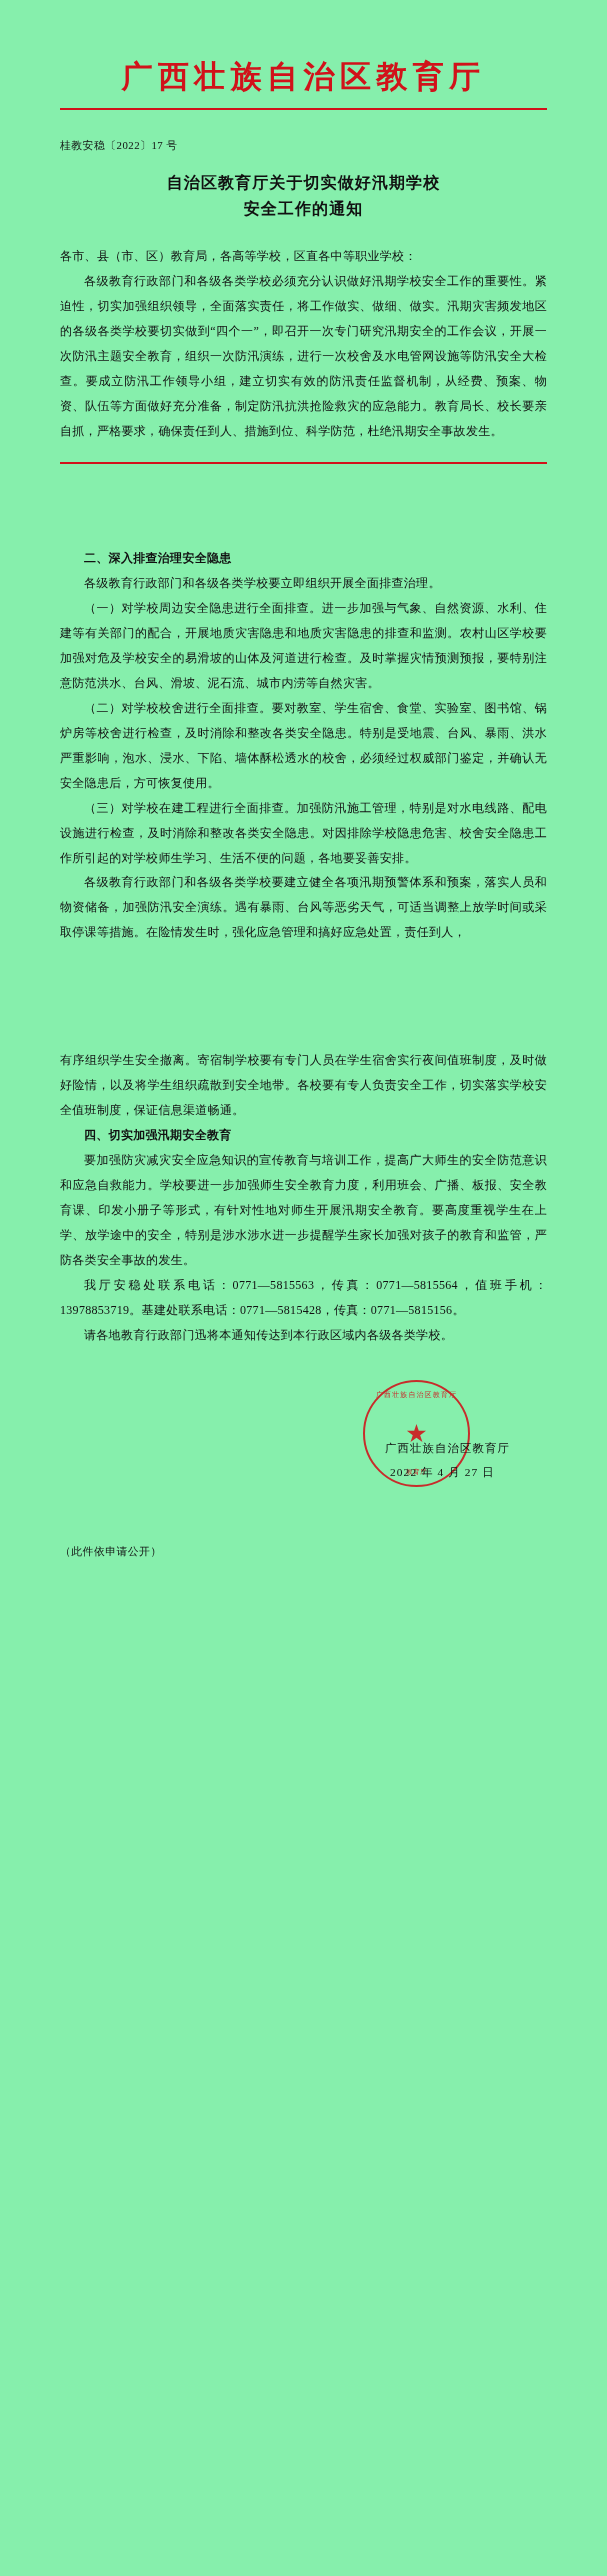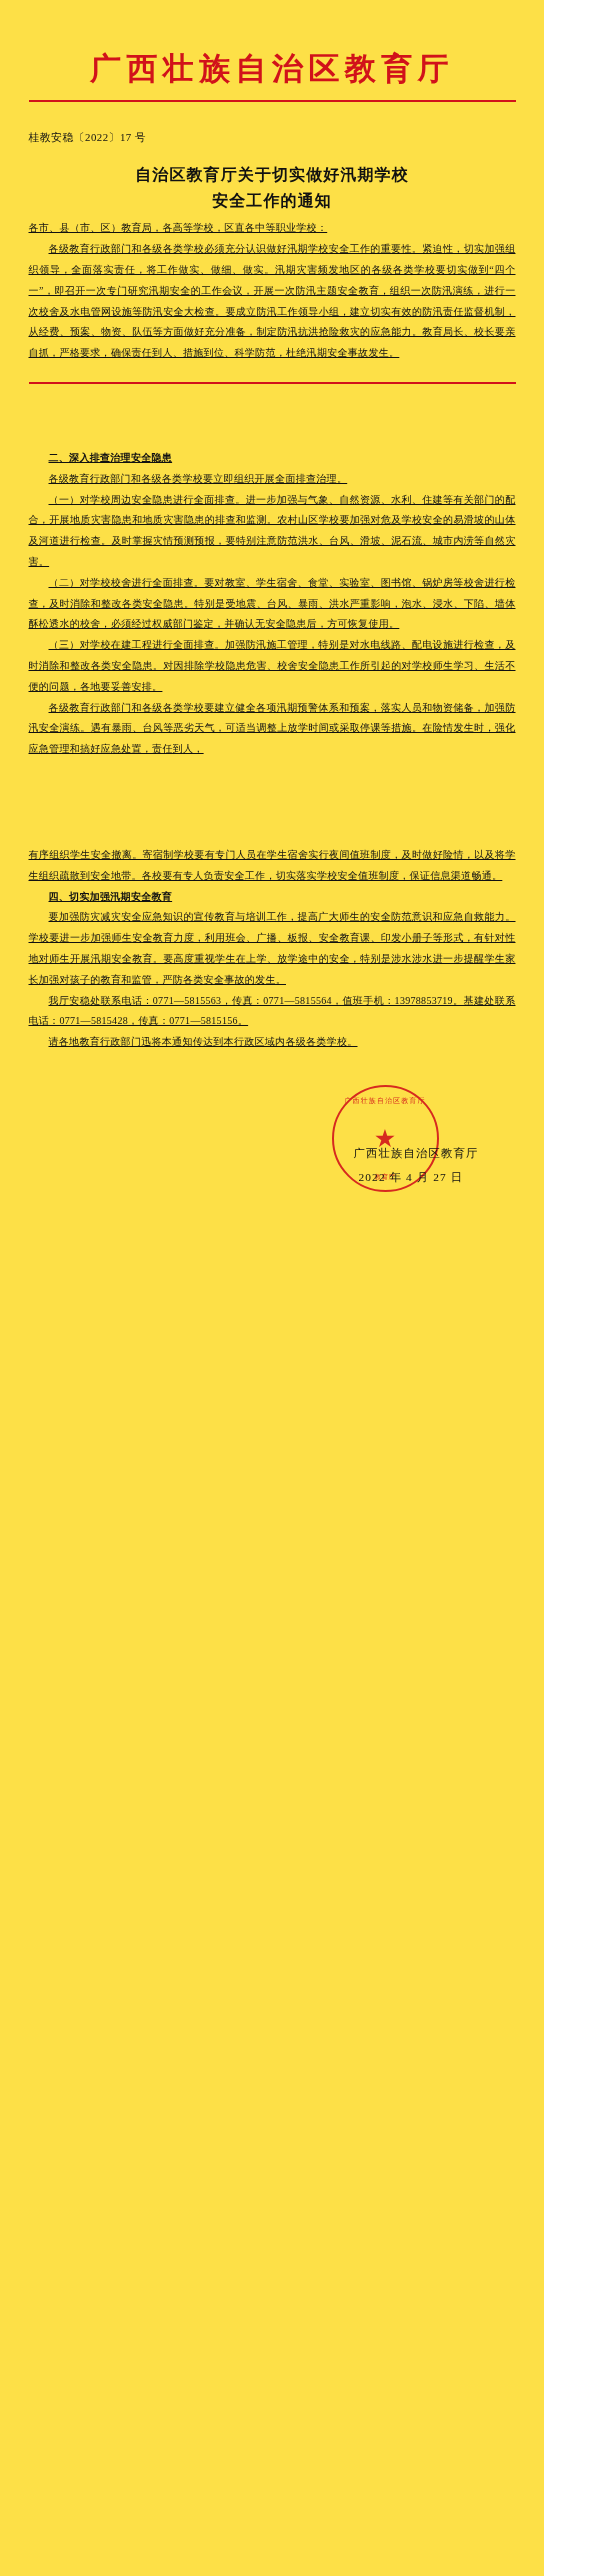--- a/index.html
+++ b/index.html
@@ -6,26 +6,26 @@
     margin: 0;
     padding: 0;
     background: #ffffff;
   }
   body {
     width: 607px;
     font-family: "Liberation Serif", "DejaVu Serif", serif;
     color: #111111;
   }
   .page {
-    width: 544px;
+    width: 607px;
     min-height: 2576px;
     position: relative;
-    background: #fde047;
+    background: #86efac;
     box-sizing: border-box;
-    padding: 0;
+    padding: 8px;
   }
   .inner {
     width: 487px;
     margin: 0 auto;
     position: relative;
   }
 
   
   .masthead {
     padding-top: 52px;
@@ -61,26 +61,25 @@
     text-align: center;
     font-weight: bold;
     font-size: 16px;
     line-height: 1.65;
     letter-spacing: 1.1px;
   }
   .doc-title div { white-space: nowrap; }
 
   
   .body-block {
-    margin-top: 4px;
-    font-size: 10px;
+    margin-top: 22px;
+    font-size: 12px;
     line-height: 2.08;
     letter-spacing: 0.3px;
     text-align: justify;
-    text-decoration: underline;
   }
   .body-block p {
     margin: 0;
     text-indent: 2em;
   }
   .body-block p.noindent { text-indent: 0; }
   .heading {
     font-weight: bold;
   }
   .sep-rule {
@@ -207,17 +206,18 @@
     <div class="sign-area">
       <div class="seal">
         <div class="seal-text-top">广西壮族自治区教育厅</div>
         <div class="seal-star">★</div>
         <div class="seal-text-bottom">教育厅</div>
       </div>
       <div class="signer">广西壮族自治区教育厅</div>
       <div class="sign-date">2022 年 4 月 27 日</div>
     </div>
 
+    <div class="footnote">（此件依申请公开）</div>
     <div class="bottom-space"></div>
 
   </div>
 </div>
 
 
 </body></html>

